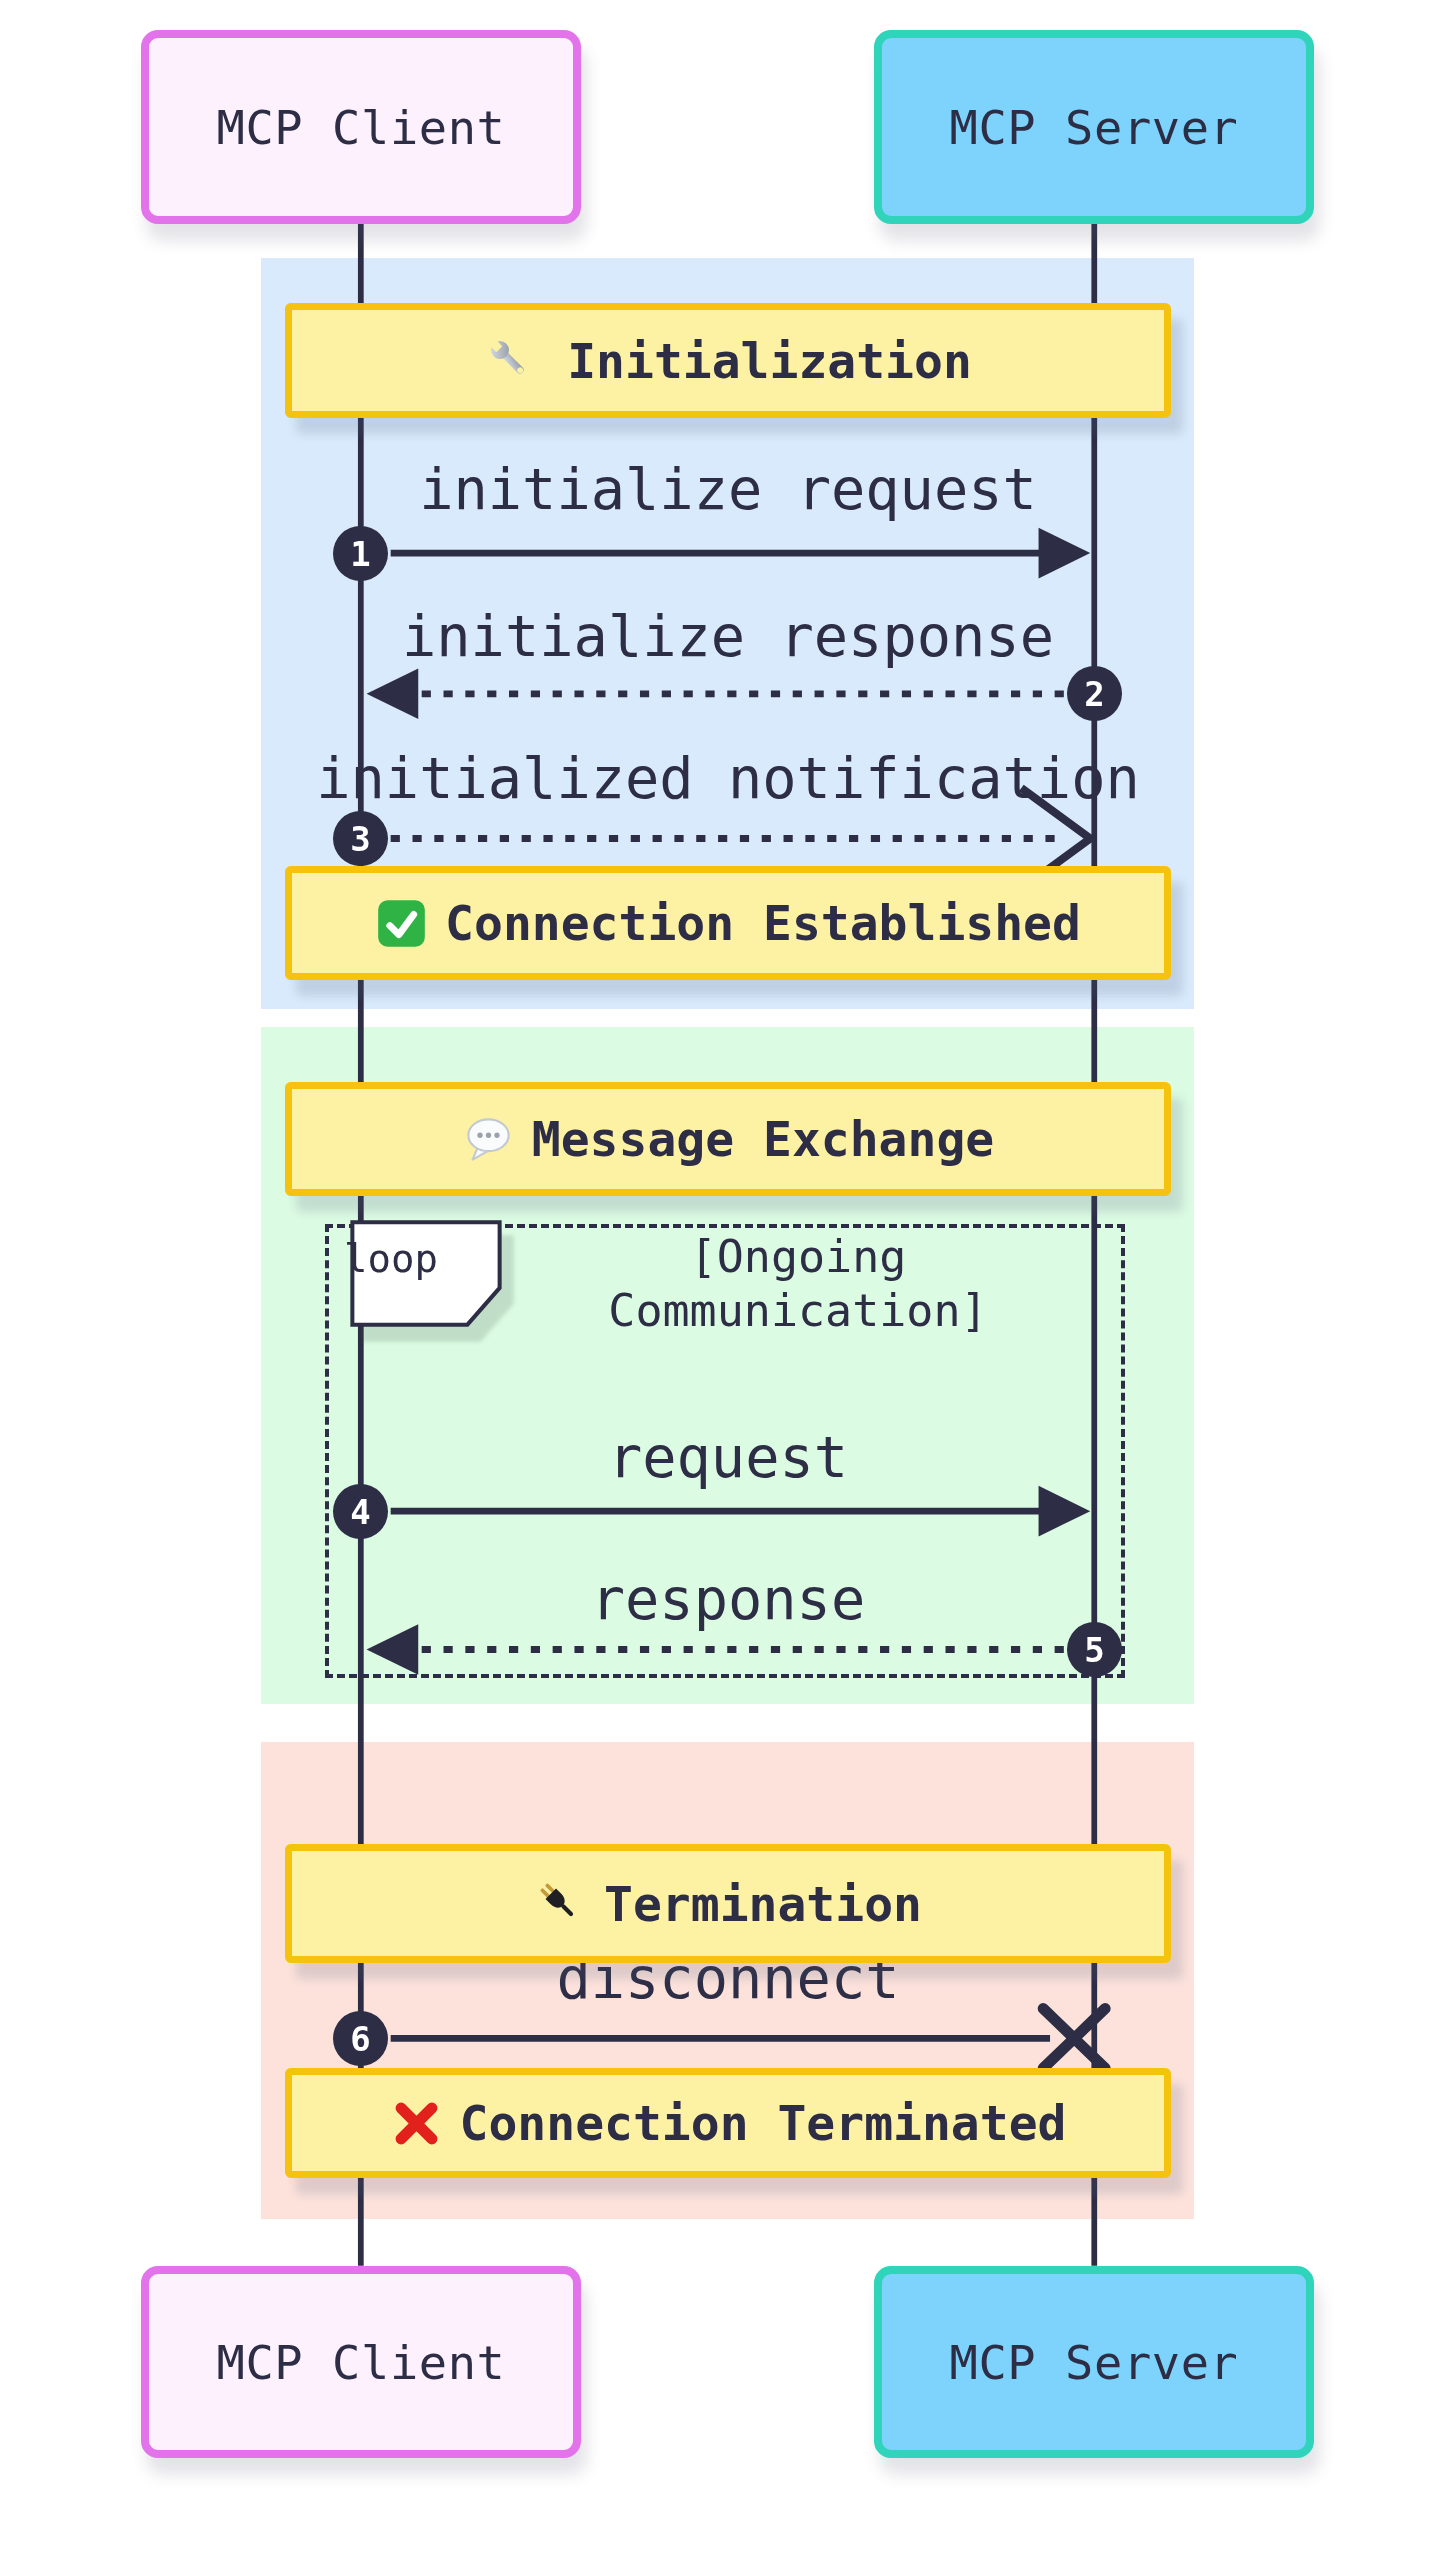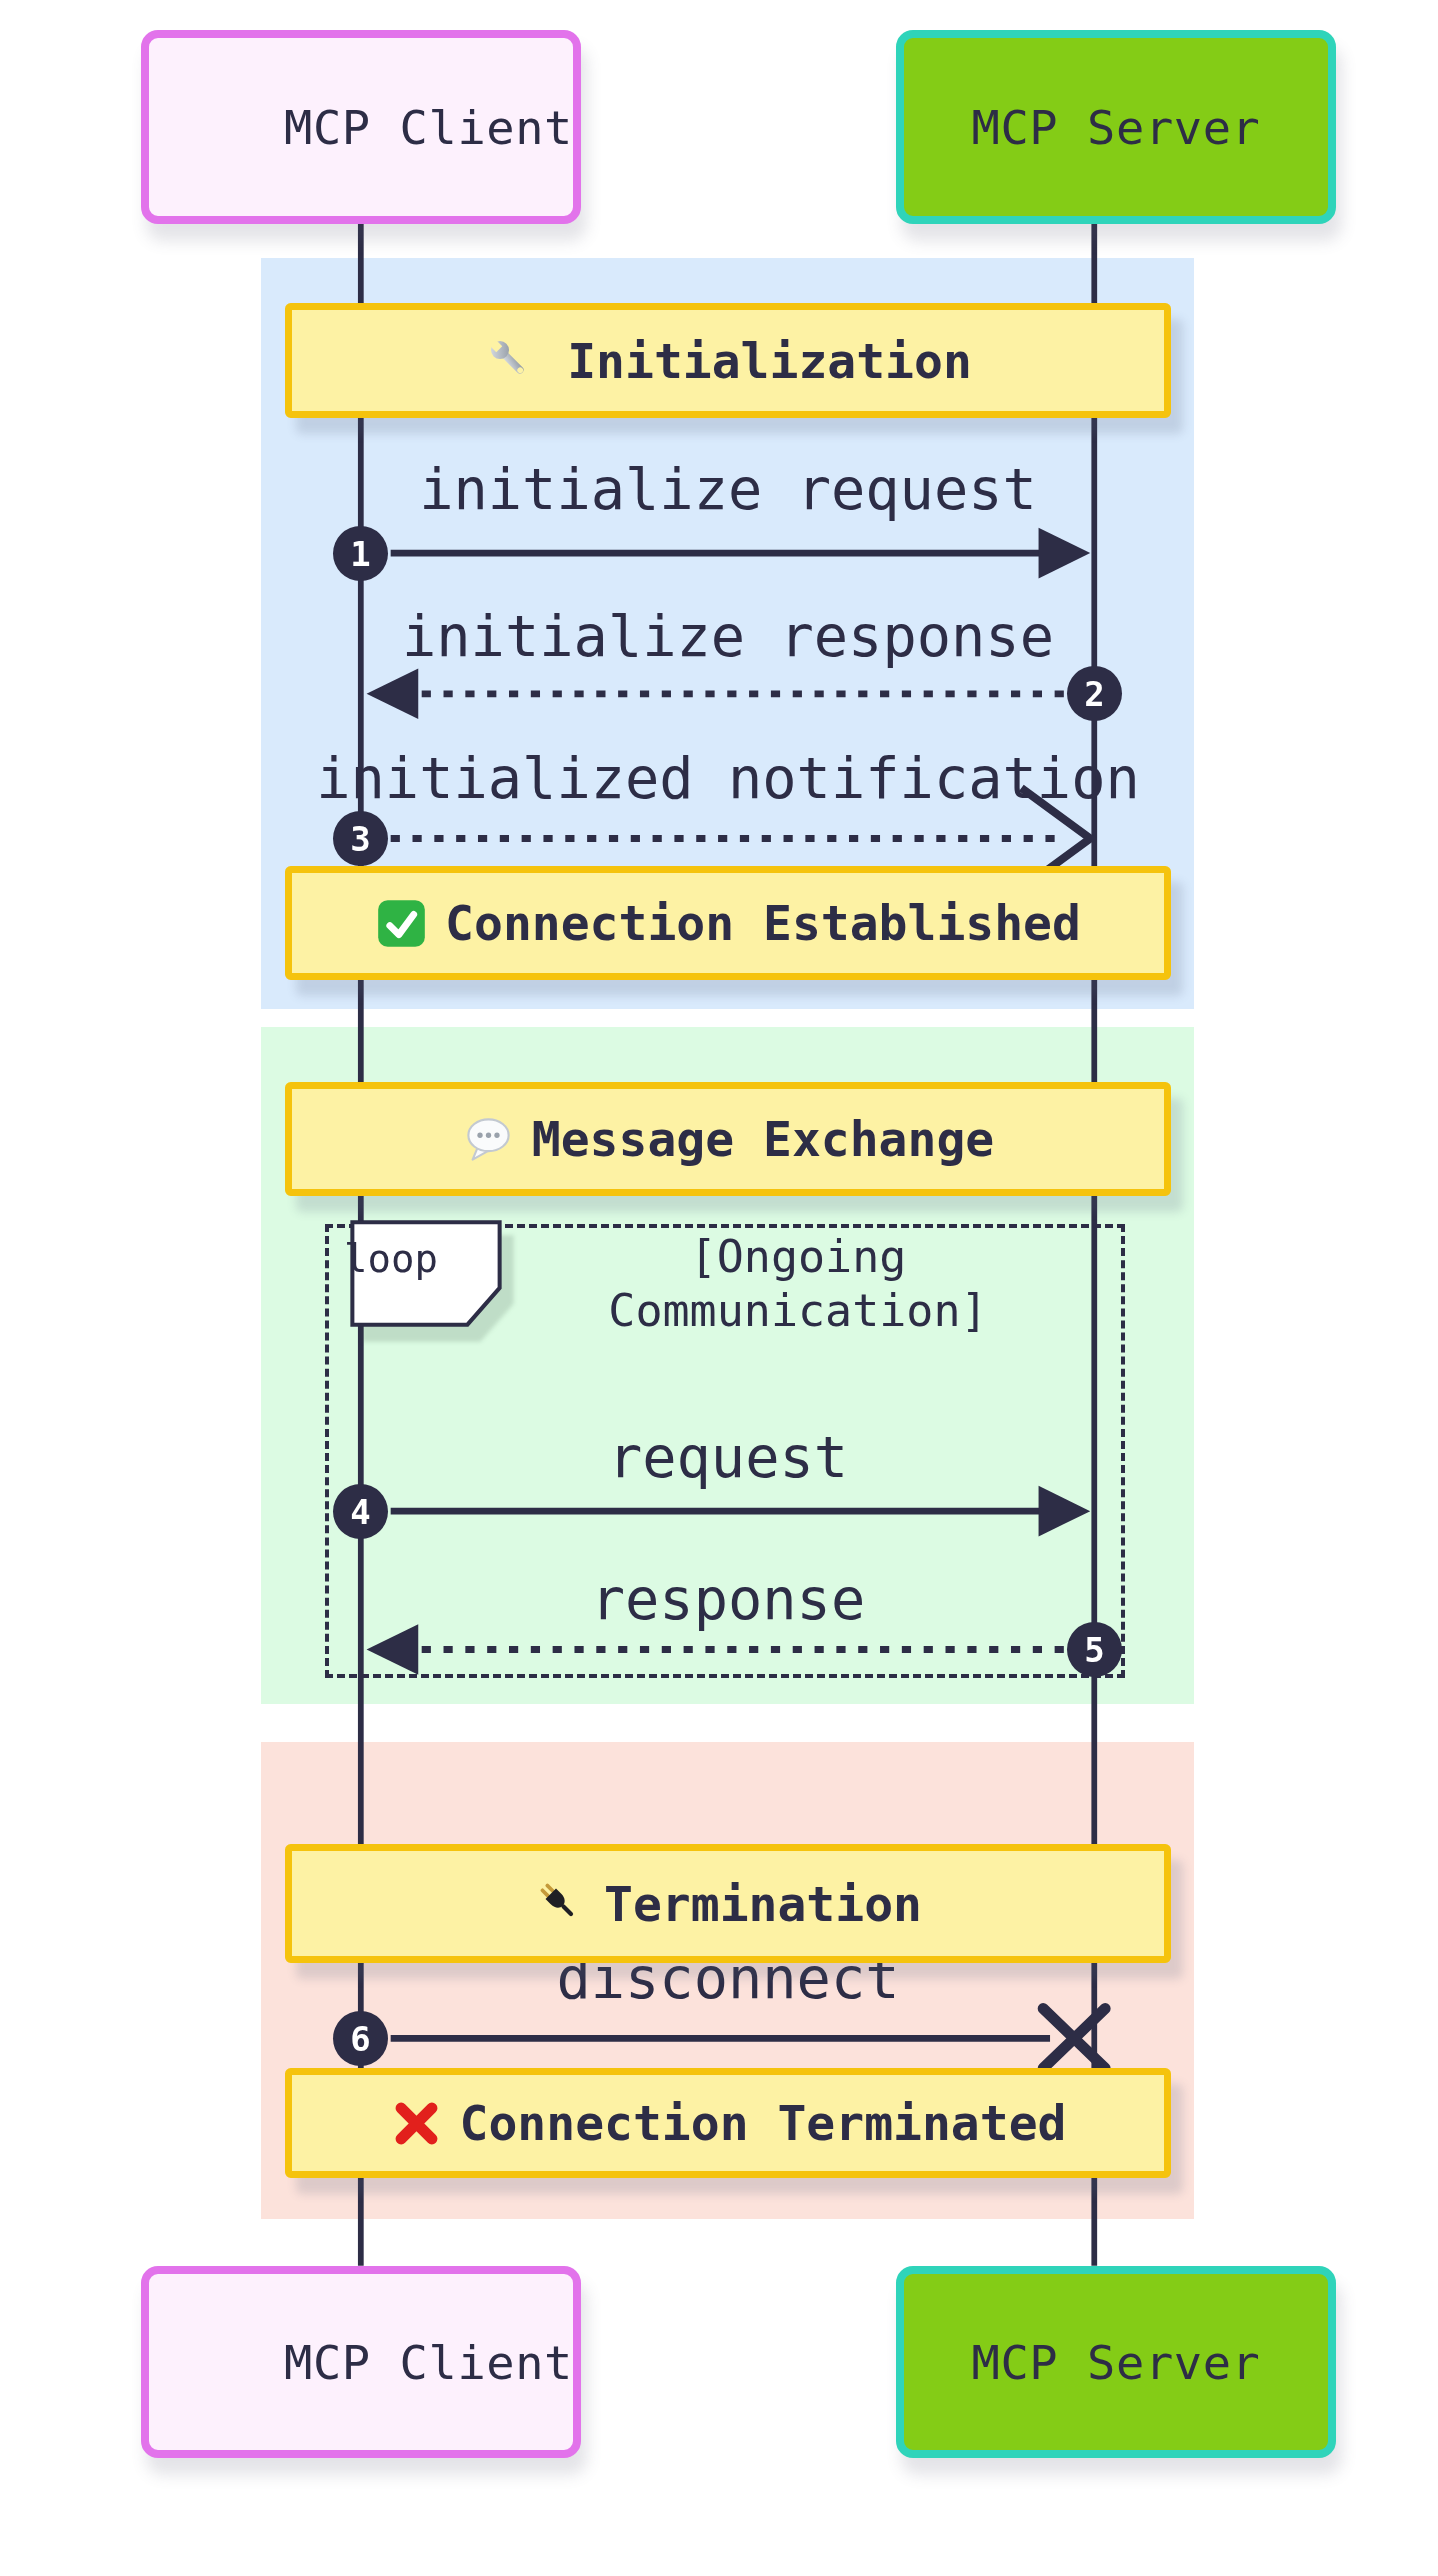--- a/index.html
+++ b/index.html
@@ -17,22 +17,22 @@
   .overlay{position:absolute;left:0;top:0;}
 
   
   .actor{
     position:absolute;width:440px;box-sizing:border-box;
     display:flex;align-items:center;justify-content:center;
     font-size:47px;letter-spacing:0.6px;
     border-radius:17px;border:8px solid;
     box-shadow:5.7px 17px 15px rgba(90,90,115,0.16);
   }
-  .actor-client{background:#fdf1fd;border-color:#e273eb;justify-content:flex-end;}
-  .actor-server{background:#84cc16;border-color:#2fd4ba;margin-left:22px;}
+  .actor-client{background:#fdf1fd;border-color:#e273eb;}
+  .actor-server{background:#7dd3fc;border-color:#2fd4ba;}
   .actor-top{top:30px;height:194px;}
   .actor-bottom{top:2266px;height:192px;}
   .actor-left{left:141px;}
   .actor-right{left:874px;}
 
   
   .note{
     position:absolute;left:285px;width:886px;box-sizing:border-box;
     background:#fdf2a4;border:7.5px solid #f5c30d;border-radius:5.7px;
     display:flex;align-items:center;justify-content:center;gap:17px;

